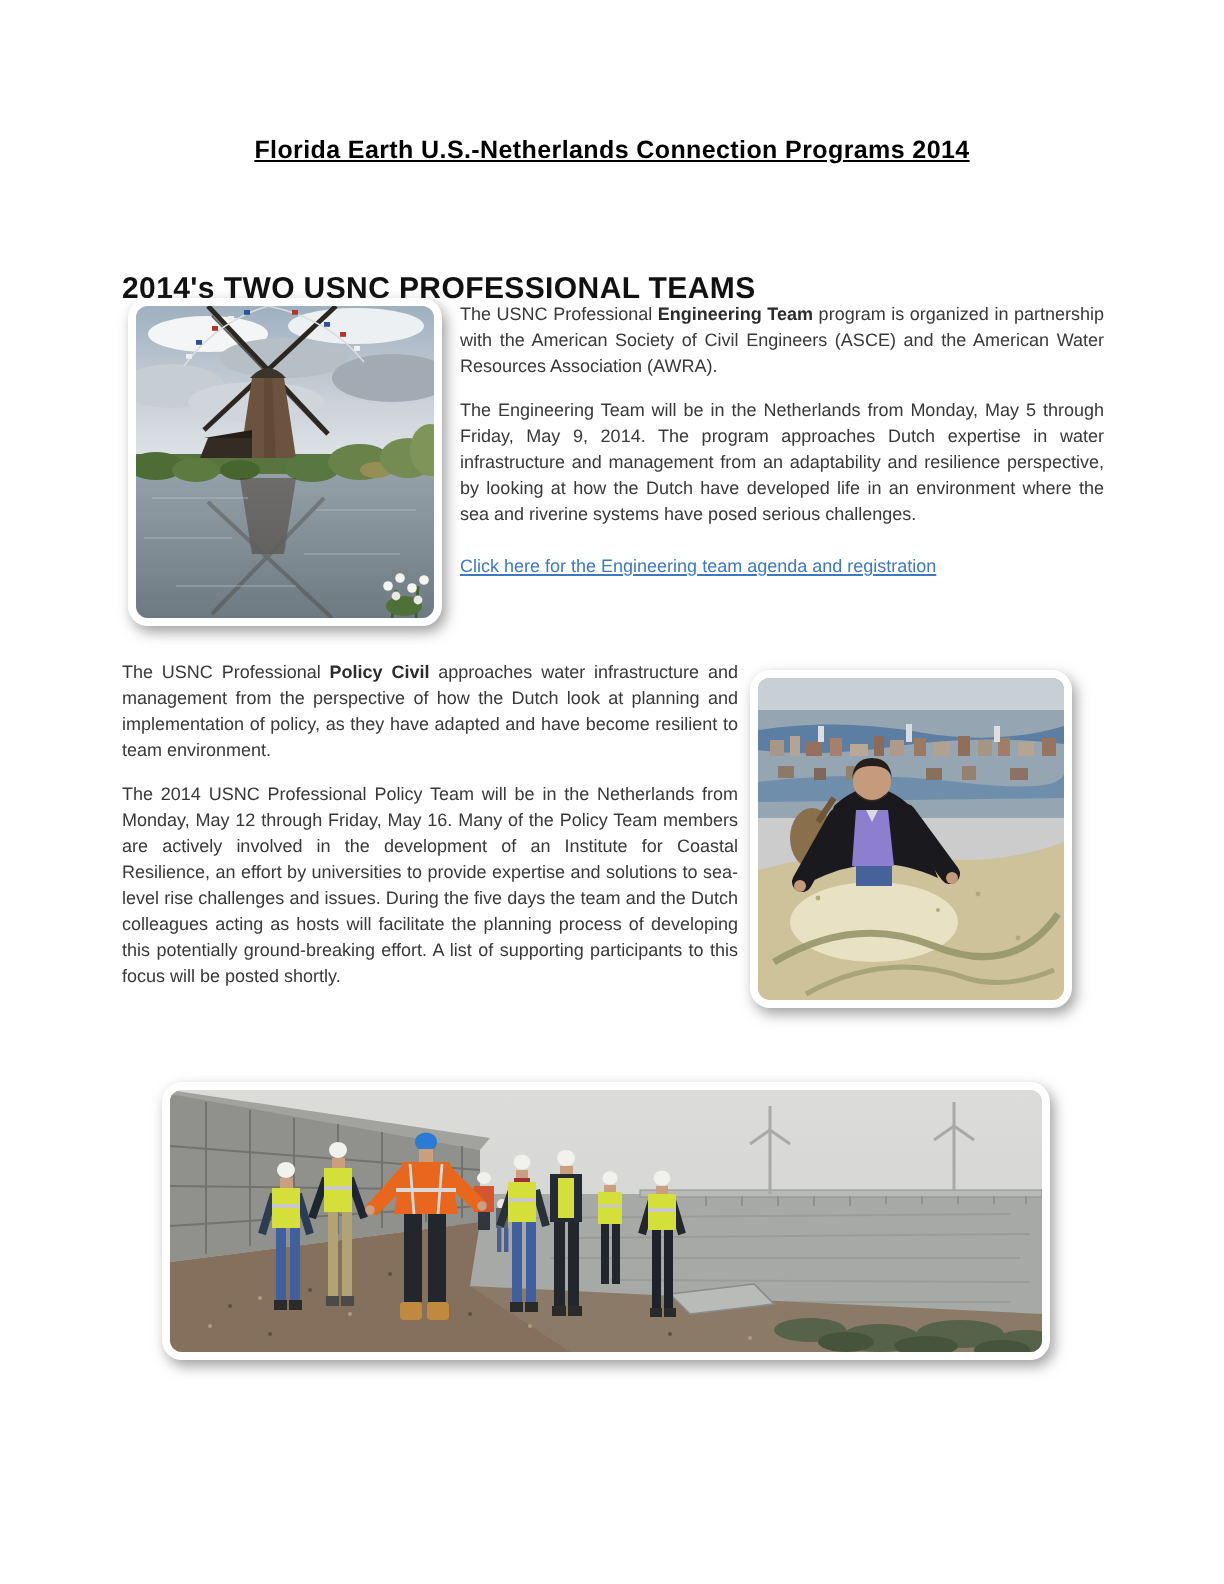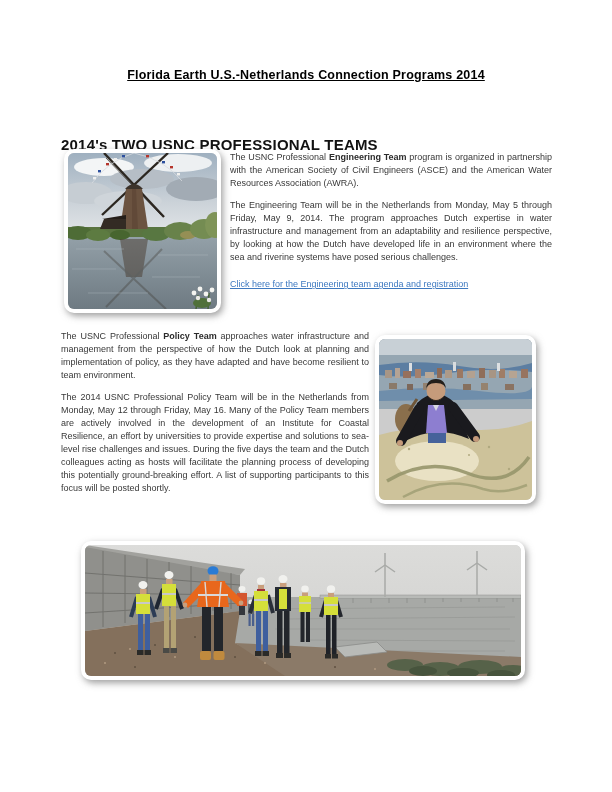--- a/index.html
+++ b/index.html
@@ -135,21 +135,21 @@
     </svg>
   </figure>
 
   <div class="eng-text textcol">
     <p><span>The USNC Professional </span><b>Engineering Team</b><span> program is organized in partnership with the American Society of Civil Engineers (ASCE) and the American Water Resources Association (AWRA).</span></p>
     <p>The Engineering Team will be in the Netherlands from Monday, May 5 through Friday, May 9, 2014. The program approaches Dutch expertise in water infrastructure and management from an adaptability and resilience perspective, by looking at how the Dutch have developed life in an environment where the sea and riverine systems have posed serious challenges.</p>
     <a href="#" class="doc-link link-eng">Click here for the Engineering team agenda and registration</a>
   </div>
 
   <div class="policy-text textcol">
-    <p><span>The USNC Professional </span><b>Policy Team</b><span> approaches water infrastructure and management from the perspective of how the Dutch look at planning and implementation of policy, as they have adapted and have become resilient to team environment.</span></p>
+    <p><span>The USNC Professional </span><b>Policy Civil</b><span> approaches water infrastructure and management from the perspective of how the Dutch look at planning and implementation of policy, as they have adapted and have become resilient to team environment.</span></p>
     <p>The 2014 USNC Professional Policy Team will be in the Netherlands from Monday, May 12 through Friday, May 16. Many of the Policy Team members are actively involved in the development of an Institute for Coastal Resilience, an effort by universities to provide expertise and solutions to sea-level rise challenges and issues. During the five days the team and the Dutch colleagues acting as hosts will facilitate the planning process of developing this potentially ground-breaking effort. A list of supporting participants to this focus will be posted shortly.</p>
   </div>
 
   <figure class="photo" id="fig-policy" title="Man leaning over an aerial delta map exhibit">
     <svg viewBox="0 0 153 161" width="153" height="161">
       <rect x="0" y="0" width="153" height="70" fill="#95a6b2"></rect>
       <rect x="0" y="0" width="153" height="16" fill="#c8d0d6"></rect>
       <path d="M0,26 Q40,20 80,27 T153,24 L153,33 Q110,28 70,34 T0,36 Z" fill="#5c7ea2"></path>
       <path d="M0,52 Q50,46 100,52 T153,48 L153,60 L0,62 Z" fill="#6889a9" opacity="0.85"></path>
       <g>

